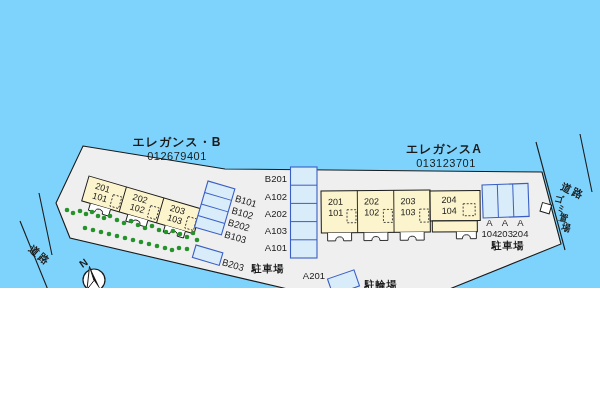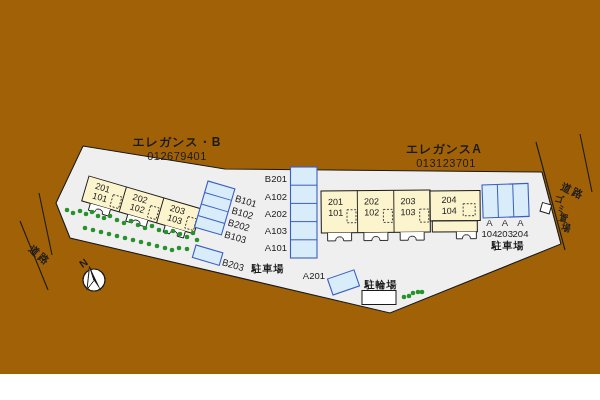--- a/index.html
+++ b/index.html
@@ -1,16 +1,16 @@
 <!DOCTYPE html>
 <html><head>
 <meta charset="utf-8">
 <style>
   html,body{margin:0;padding:0;background:#ffffff;}
-  .stage{width:600px;height:374px;position:relative;background:#a16207;overflow:hidden;
+  .stage{width:600px;height:288px;position:relative;background:#7dd3fc;overflow:hidden;
          font-family:"Liberation Sans","DejaVu Sans",sans-serif;}
   svg text{fill:#1a1a1a;font-family:"Liberation Sans","DejaVu Sans",sans-serif;}
   .title{font-size:12px;font-weight:bold;letter-spacing:1px;}
   .code{font-size:11px;letter-spacing:0.5px;}
   .unit{font-size:9px;}
   .plbl{font-size:9.5px;}
   .cap{font-size:10px;font-weight:600;letter-spacing:1px;}
   .road{font-size:10.5px;font-weight:600;letter-spacing:2px;}
   .gomi{font-size:9px;font-weight:600;}
   .north{font-size:10.5px;font-weight:bold;}

